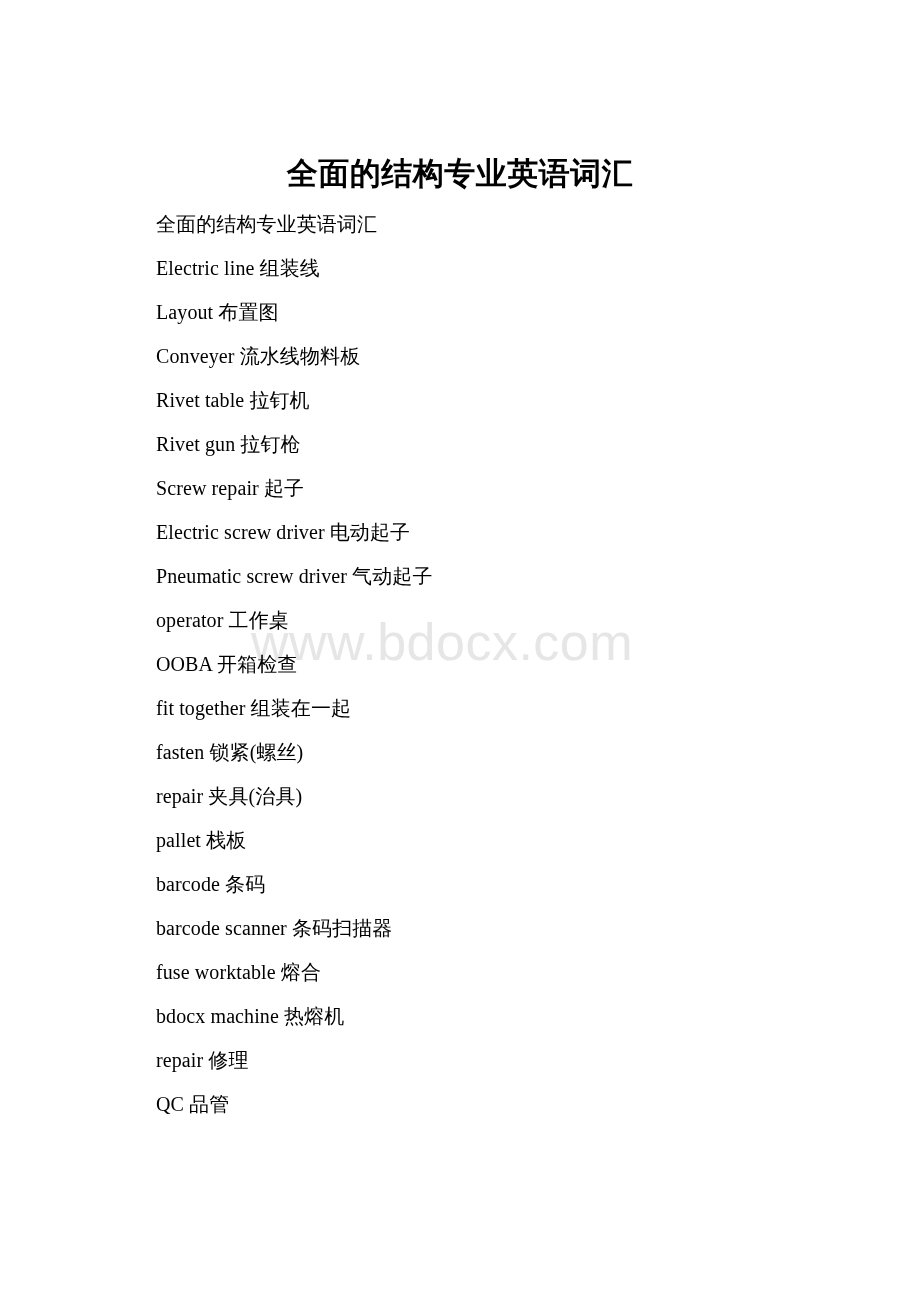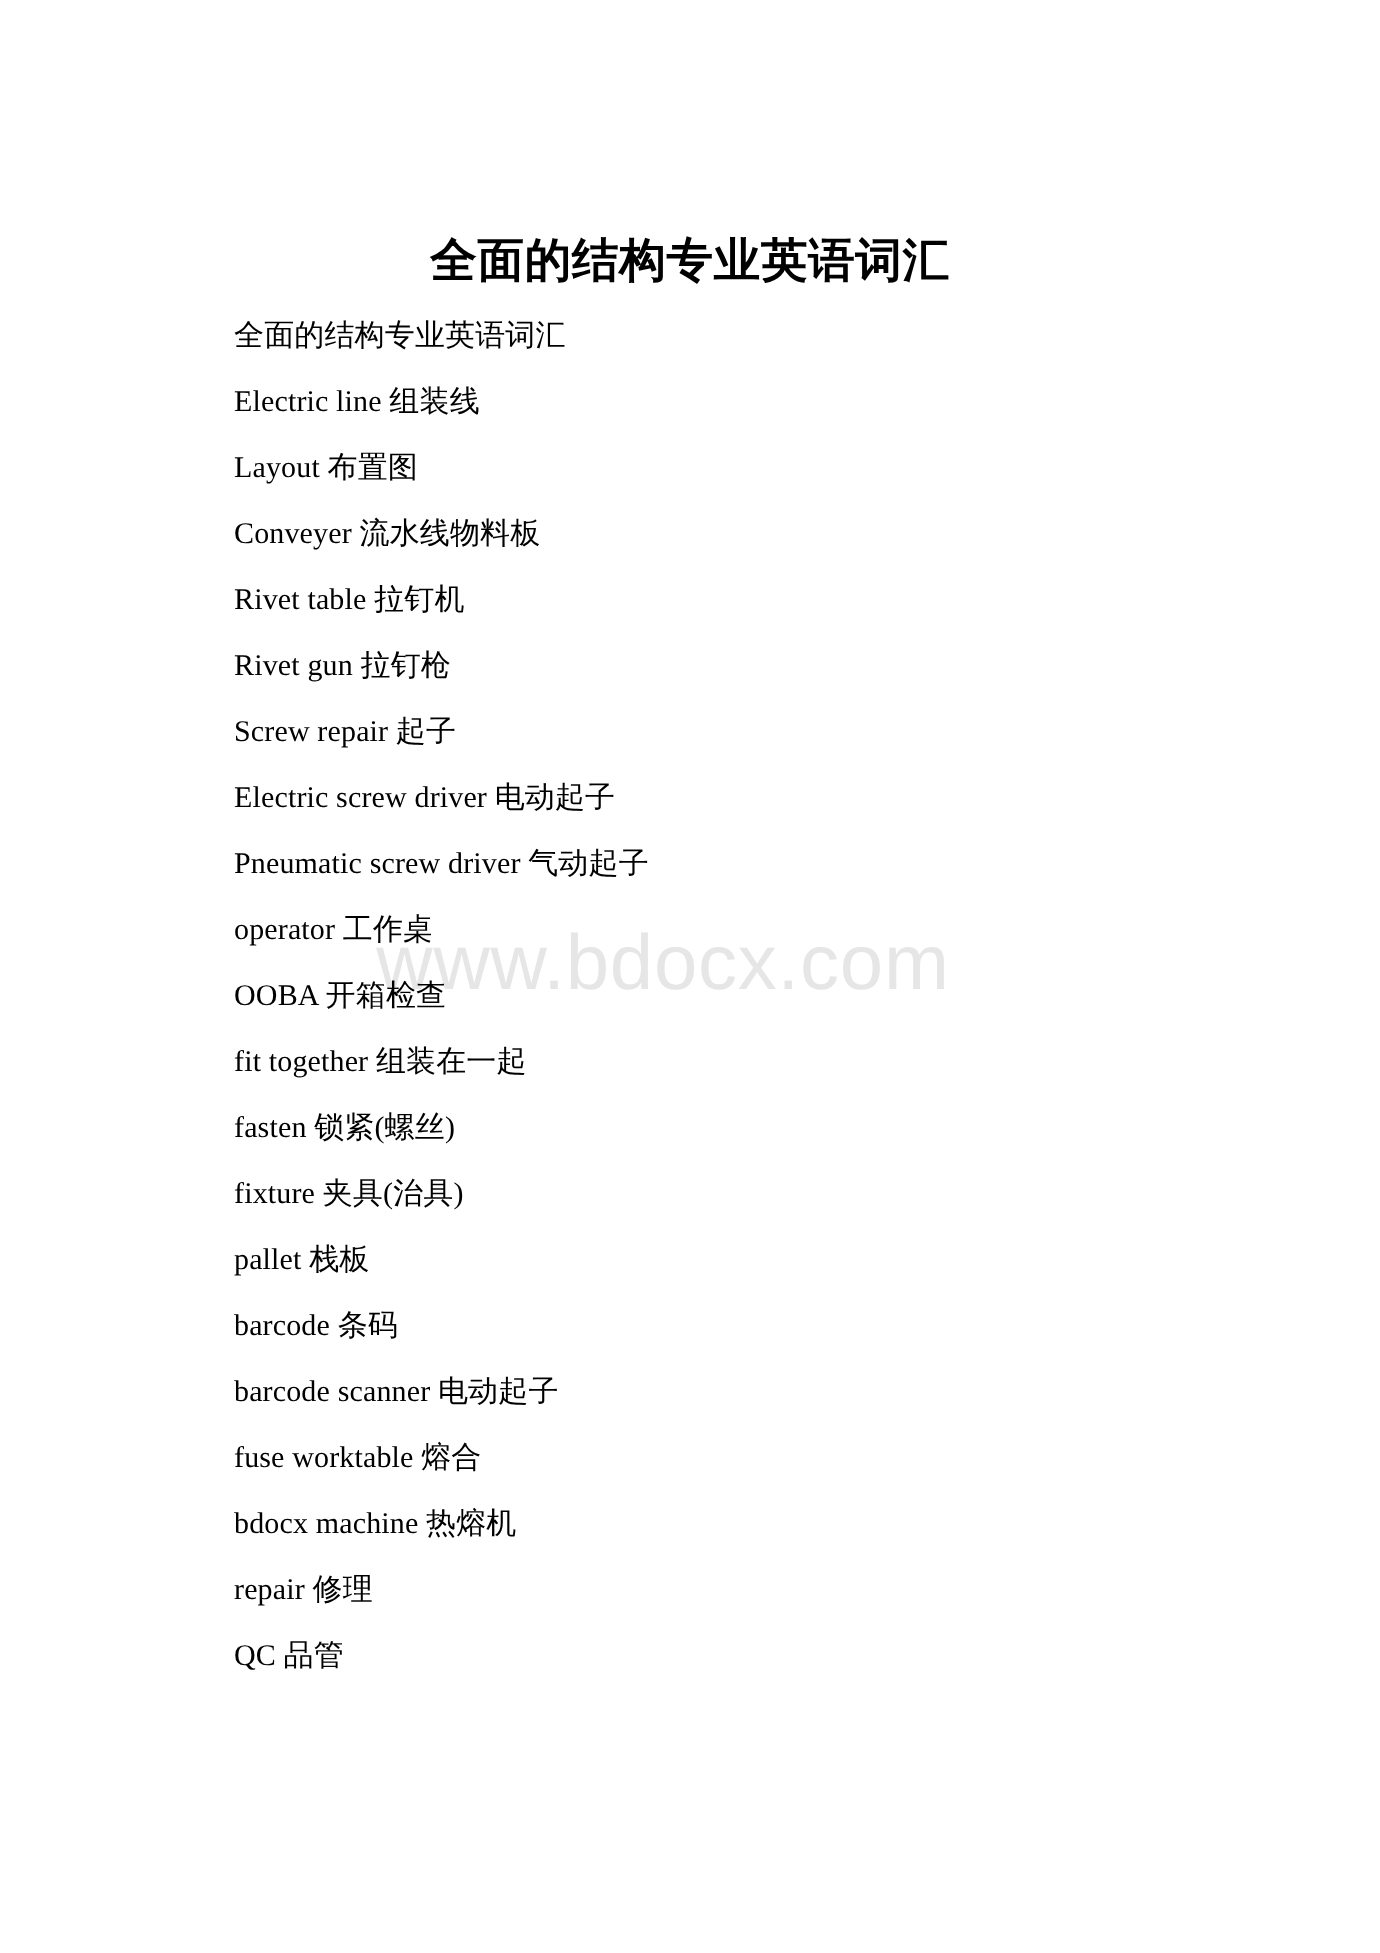--- a/index.html
+++ b/index.html
@@ -88,24 +88,24 @@
         <div class="body-line">Conveyer 流水线物料板</div>
         <div class="body-line">Rivet table 拉钉机</div>
         <div class="body-line">Rivet gun 拉钉枪</div>
         <div class="body-line">Screw repair 起子</div>
         <div class="body-line">Electric screw driver 电动起子</div>
         <div class="body-line">Pneumatic screw driver 气动起子</div>
         <div class="body-line">operator 工作桌</div>
         <div class="body-line">OOBA 开箱检查</div>
         <div class="body-line">fit together 组装在一起</div>
         <div class="body-line">fasten 锁紧(螺丝)</div>
-        <div class="body-line">fixture 夹具(治具)</div>
+        <div class="body-line">repair 夹具(治具)</div>
         <div class="body-line">pallet 栈板</div>
         <div class="body-line">barcode 条码</div>
-        <div class="body-line">barcode scanner 电动起子</div>
+        <div class="body-line">barcode scanner 条码扫描器</div>
         <div class="body-line">fuse worktable 熔合</div>
         <div class="body-line">bdocx machine 热熔机</div>
         <div class="body-line">repair 修理</div>
         <div class="body-line">QC 品管</div>
       </div>
 
   </div>
 
 </div>
 

